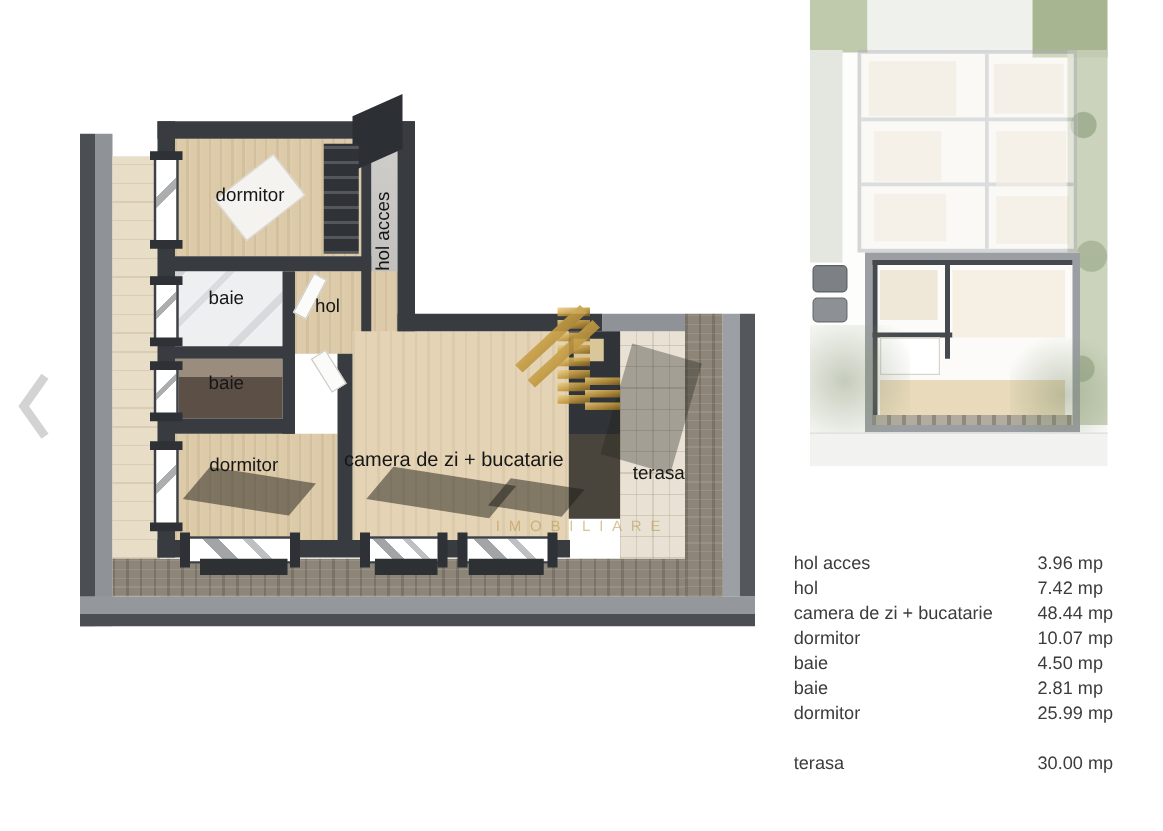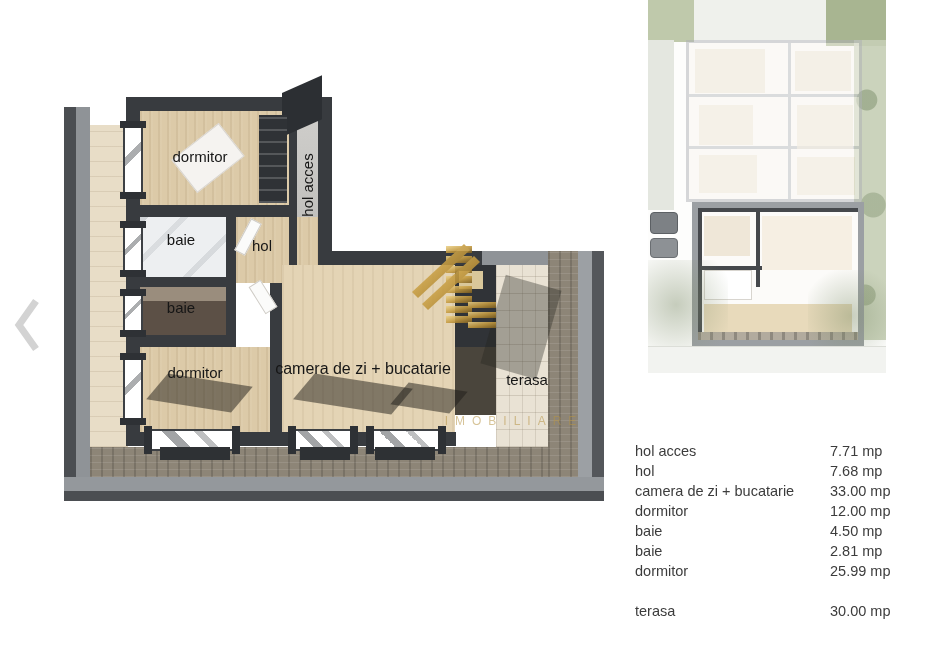--- a/index.html
+++ b/index.html
@@ -122,21 +122,21 @@
 
     <span class="room-label" style="left:140px;top:71px;">dormitor</span>
     <span class="room-label rot" style="left:247px;top:100px;">hol acces</span>
     <span class="room-label" style="left:121px;top:154px;">baie</span>
     <span class="room-label" style="left:202px;top:160px;">hol</span>
     <span class="room-label" style="left:121px;top:222px;">baie</span>
     <span class="room-label" style="left:135px;top:287px;">dormitor</span>
     <span class="room-label big" style="left:303px;top:284px;">camera de zi + bucatarie</span>
     <span class="room-label" style="left:467px;top:294px;">terasa</span>
 
-    <span class="wm-sub" style="left:406px;top:336px;margin-left:48px;">IMOBILIARE</span>
+    <span class="wm-sub" style="left:406px;top:336px;">IMOBILIARE</span>
     <svg class="abs" style="left:352px;top:155px;opacity:.88;" width="84" height="104" viewBox="0 0 84 104">
       <defs>
         <linearGradient id="gld" x1="0" y1="0" x2="1" y2="1">
           <stop offset="0" stop-color="#ecd28a"></stop>
             <stop offset=".5" stop-color="#c49a3f"></stop>
             <stop offset="1" stop-color="#7c5e21"></stop>
         </linearGradient>
       </defs>
       <g fill="url(#gld)">
         <rect x="34" y="6" width="26" height="7"></rect>
@@ -190,33 +190,33 @@
     <div class="abs" style="left:2px;top:212px;width:26px;height:20px;background:#7d8185;border:1px solid #5c6064;border-radius:4px;"></div>
     <div class="abs" style="left:2px;top:238px;width:26px;height:18px;background:#8d9195;border:1px solid #6a6e72;border-radius:4px;"></div>
     <div class="abs" style="left:0;top:260px;width:80px;height:112px;background:radial-gradient(circle at 35% 40%,rgba(130,145,110,.45),rgba(130,145,110,0) 70%);"></div>
     <div class="abs" style="left:160px;top:270px;width:78px;height:102px;background:radial-gradient(circle at 55% 45%,rgba(120,138,100,.4),rgba(120,138,100,0) 70%);"></div>
     <div class="abs" style="left:0;top:346px;width:238px;height:26px;background:#f2f3f0;border-top:1px solid #dcded8;"></div>
   </div>
 
   <div class="areas">
     <div class="area-row">
       <span class="lbl">hol acces</span>
-      <span class="val">7.71 mp</span>
+      <span class="val">3.96 mp</span>
     </div>
     <div class="area-row">
       <span class="lbl">hol</span>
-      <span class="val">7.68 mp</span>
+      <span class="val">7.42 mp</span>
     </div>
     <div class="area-row">
       <span class="lbl">camera de zi + bucatarie</span>
-      <span class="val">33.00 mp</span>
+      <span class="val">48.44 mp</span>
     </div>
     <div class="area-row">
       <span class="lbl">dormitor</span>
-      <span class="val">12.00 mp</span>
+      <span class="val">10.07 mp</span>
     </div>
     <div class="area-row">
       <span class="lbl">baie</span>
       <span class="val">4.50 mp</span>
     </div>
     <div class="area-row">
       <span class="lbl">baie</span>
       <span class="val">2.81 mp</span>
     </div>
     <div class="area-row">

